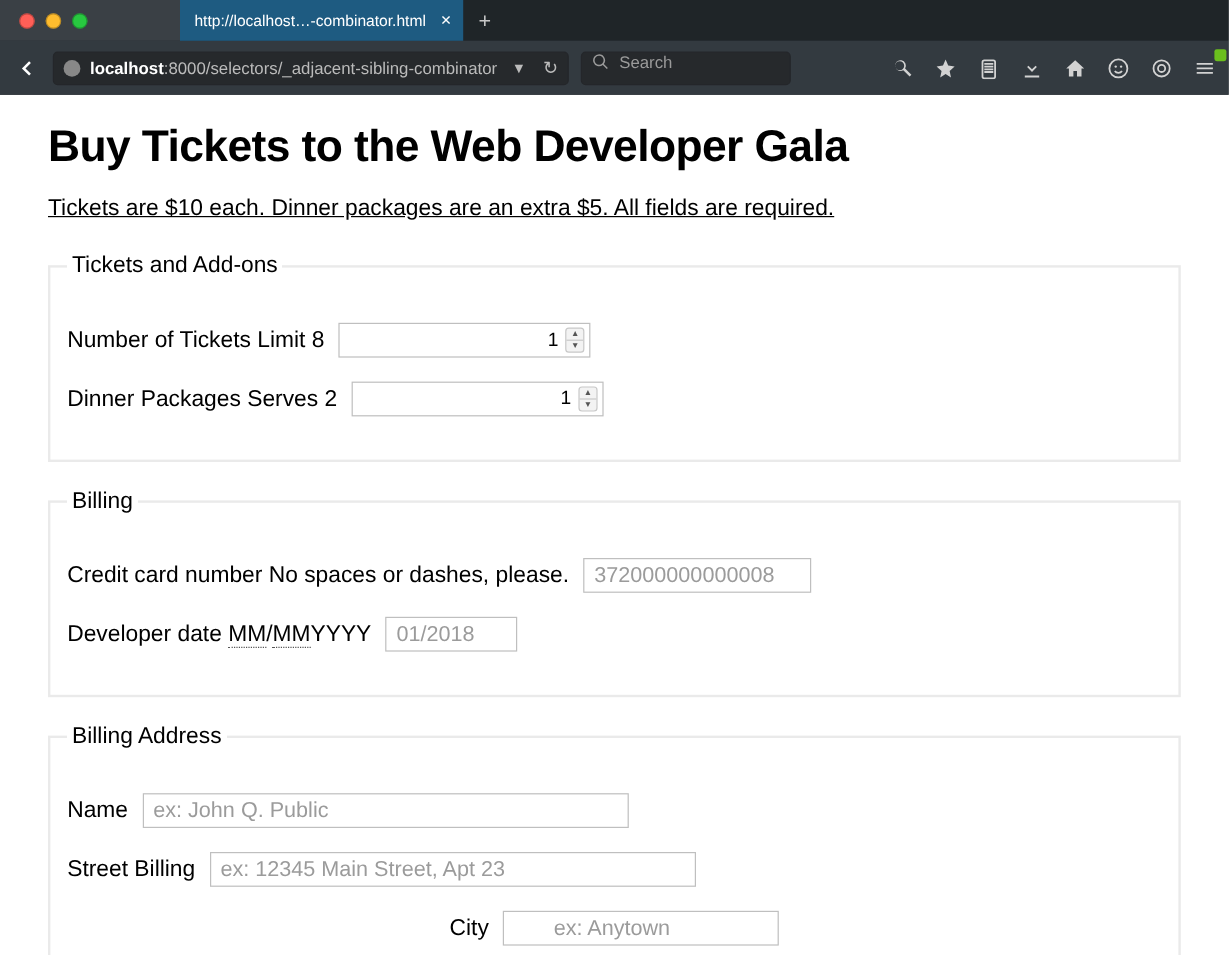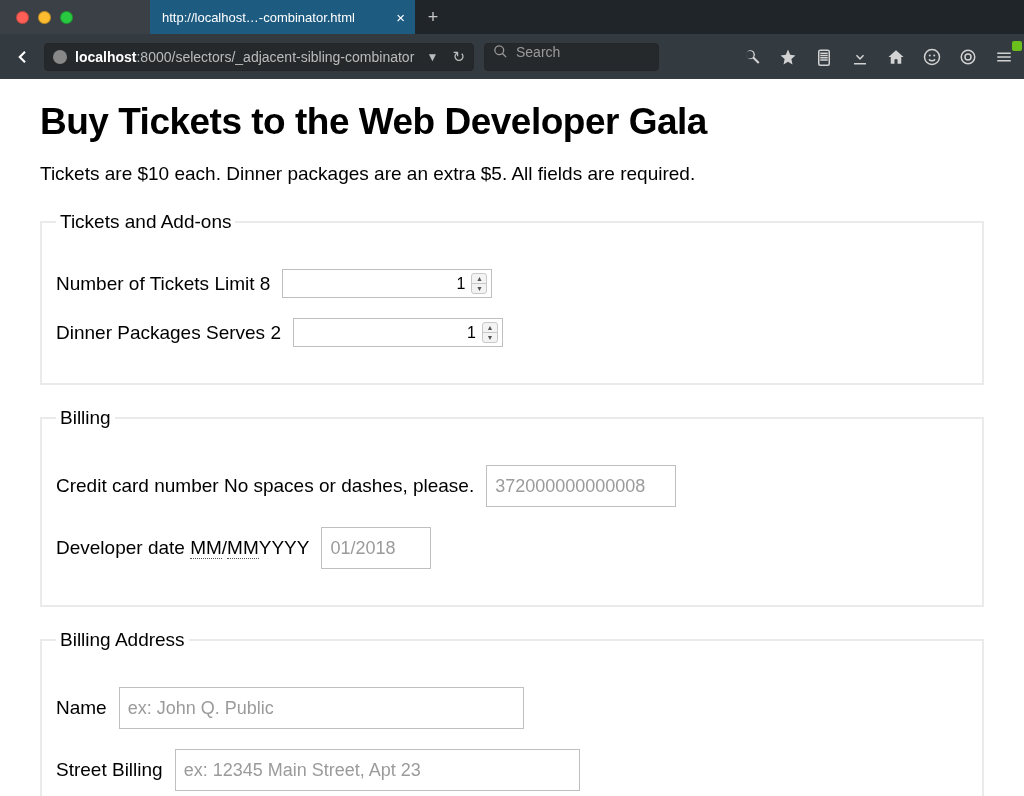--- a/index.html
+++ b/index.html
@@ -35,21 +35,21 @@
     background: #3a4045;
   }
   .traffic-light {
     width: 13px; height: 13px; border-radius: 50%;
     box-shadow: 0 0 0 1px rgba(0,0,0,.25) inset;
   }
   .tl-red    { background: #ff5f57; }
   .tl-yellow { background: #febc2e; }
   .tl-green  { background: #28c840; }
   .tab {
-    width: 265px;
+    width: 236px;
     background: #1e5b81;
     color: #fff;
     display: flex;
     align-items: center;
     font-size: 13px;
     padding: 0 6px 0 12px;
     gap: 8px;
     position: relative;
   }
   .tab-title { white-space: nowrap; overflow: hidden; }
@@ -147,20 +147,21 @@
   h1 {
     font-family: "Helvetica Neue", Helvetica, Arial, sans-serif;
     font-size: 37px;
     font-weight: 700;
     margin: 6px 0 20px 0;
     letter-spacing: -0.5px;
   }
   p.lead {
     font-size: 19px;
     margin: 0 0 26px 0;
+    text-decoration: underline;
   }
   fieldset {
     border: 2px solid #eaeaea;
     margin: 0 0 22px 0;
     padding: 16px 14px 16px 14px;
   }
   legend {
     font-size: 19px;
     padding: 0 4px;
     color:#000;
@@ -199,21 +200,21 @@
     border-radius:3px;
     display:flex;flex-direction:column;
   }
   .num-input .spinner div {
     flex:1;display:flex;align-items:center;justify-content:center;
     font-size:7px;color:#555;line-height:1;
   }
   .num-input .spinner div:first-child { border-bottom:1px solid #c8c8c8; }
 
   .text-input {
-    height: 42px;
+    height: 29px;
     border: 1px solid #bfbfbf;
     background:#fff;
     font-size:18px;
     padding: 2px 8px;
     display:flex;align-items:center;
     color:#9b9b9b;
   }
   .w-190 { width: 190px; }
   .w-110 { width: 110px; }
   .w-405 { width: 405px; }

